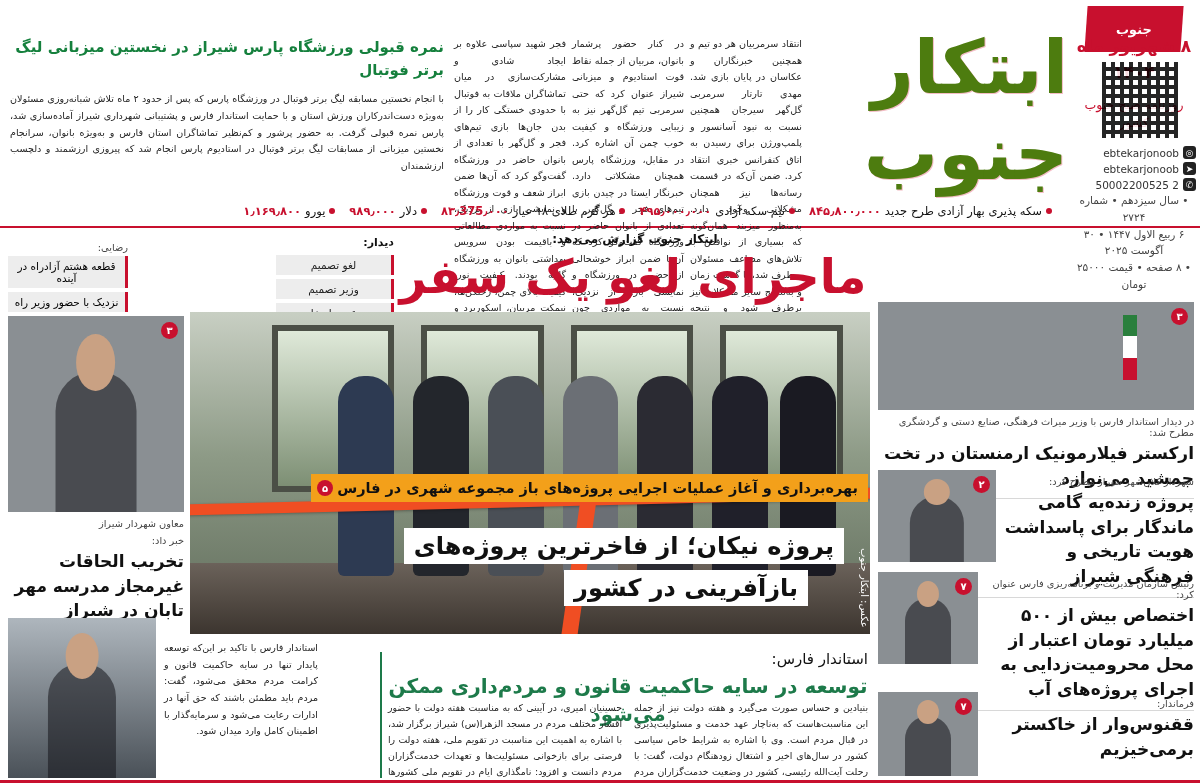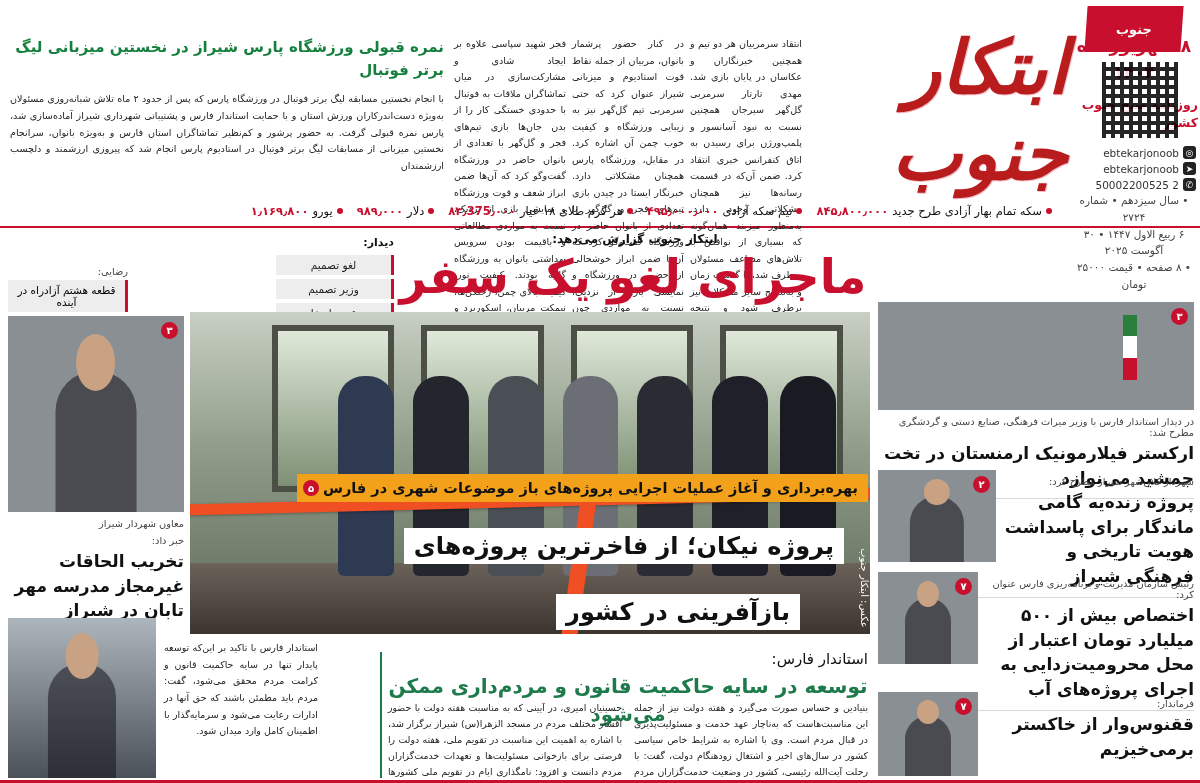--- a/index.html
+++ b/index.html
@@ -48,24 +48,24 @@
     text-align: center;
     color: #c8102e;
     font-size: 17px;
     font-weight: bold;
     line-height: 1.5;
   }
   .mast-sub {
     position: absolute;
     top: 96px; right: 2px;
     width: 128px;
-    text-align: right;
+    text-align: center;
     color: #c8102e;
     font-size: 12.5px;
-    font-weight: bold;
+    font-weight: normal;
     line-height: 1.4;
   }
   .qr-real {
     position: absolute;
     top: 62px; right: 22px;
     width: 76px; height: 76px;
     background-color: #fff;
     background-image:
       linear-gradient(90deg, #000 50%, transparent 50%),
       linear-gradient(0deg, #000 50%, transparent 50%);
@@ -97,27 +97,26 @@
     font-size: 10.5px;
     color: #444;
     text-align: center;
     line-height: 1.6;
   }
 
   .mast-title {
     position: absolute;
     top: 10px; right: 132px;
     width: 268px; height: 200px;
-    color: #b91c1c;
+    color: #4d7c0f;
     font-size: 74px;
     font-weight: bold;
     display: flex; align-items: center; justify-content: center;
     letter-spacing: -2px;
     text-shadow: 1px 1px 0 #f3bcc5;
-    font-style: italic;
   }
 
   .mast-col-text {
     position: absolute;
     top: 36px;
     font-size: 9.6px;
     line-height: 1.72;
     color: #222;
     text-align: justify;
   }
@@ -267,21 +266,21 @@
   .hero-overlay-1, .hero-overlay-2 {
     position: absolute;
     background: #ffffff;
     color: #111;
     font-weight: bold;
     padding: 4px 10px;
     font-size: 24px;
     white-space: nowrap;
   }
   .hero-overlay-1 { top: 528px; right: 356px; }
-  .hero-overlay-2 { top: 570px; right: 400px; margin-top: 24px; }
+  .hero-overlay-2 { top: 570px; right: 392px; }
   .hero-vert {
     position: absolute;
     top: 538px; right: 330px;
     writing-mode: vertical-rl;
     font-size: 10px;
     color: #fff;
     height: 90px;
   }
 
   
@@ -433,21 +432,21 @@
     <div class="mast-lead">
       <h2>نمره قبولی ورزشگاه پارس شیراز در نخستین میزبانی لیگ برتر فوتبال</h2>
       <p>با انجام نخستین مسابقه لیگ برتر فوتبال در ورزشگاه پارس که پس از حدود ۲ ماه تلاش شبانه‌روزی مسئولان به‌ویژه دست‌اندرکاران ورزش استان و با حمایت استاندار فارس و پشتیبانی شهرداری شیراز آماده‌سازی شد، پارس نمره قبولی گرفت.
 به حضور پرشور و کم‌نظیر تماشاگران استان فارس و به‌ویژه بانوان، سرانجام نخستین میزبانی از مسابقات لیگ برتر فوتبال در استادیوم پارس انجام شد که پیروزی ارزشمند و دلچسب ارزشمندان</p>
     </div>
   </div>
 
   <div class="rates">
     <div class="rate-item">
       <span class="dot"></span>
-      <span>سکه تمام بهار آزادی طرح جدید</span>
+      <span>سکه پذیری بهار آزادی طرح جدید</span>
       <b>۸۴۵٫۸۰۰٫۰۰۰</b>
     </div>
     <div class="rate-item">
       <span class="dot"></span>
       <span>نیم سکه آزادی</span>
       <b>۴۹۵٫۰۰۰٫۰۰۰</b>
     </div>
     <div class="rate-item">
       <span class="dot"></span>
       <span>هر گرم طلای ۱۸ عیار</span>
@@ -491,26 +490,26 @@
     <div class="hp-person" style="right:59%; background:#23262c;"></div>
     <div class="hp-person" style="right:70%; background:#2d3a52;"></div>
     <div class="hp-ribbon"></div>
     <div class="hp-ribbon2"></div>
   </div>
 
   <div class="hero-vert">عکس: ابتکار جنوب</div>
 
   <div class="hero-caption">
     <span class="num">۵</span>
-    <span>بهره‌برداری و آغاز عملیات اجرایی پروژه‌های باز موضوعات شهری در فارس</span>
+    <span>بهره‌برداری و آغاز عملیات اجرایی پروژه‌های باز مجموعه شهری در فارس</span>
   </div>
   <div class="hero-overlay-1">پروژه نیکان؛ از فاخرترین پروژه‌های</div>
   <div class="hero-overlay-2">بازآفرینی در کشور</div>
 
-  <div class="card" style="top:236px; left:8px; width:120px;margin-top:24px;">
+  <div class="card" style="top:236px; left:8px; width:120px;">
     <div class="kick">رضایی:</div>
     <div class="kbar">قطعه هشتم آزادراه در آینده</div>
     <div class="kbar">نزدیک با حضور وزیر راه</div>
     <div class="kbar">کلنگ زنی می‌شود</div>
   </div>
 
   <div class="card" style="top:316px; left:8px; width:176px;">
     <div class="ph ph-office" style="height:196px;">
       <span class="badge-num">۳</span>
       <span class="headshape"></span>

